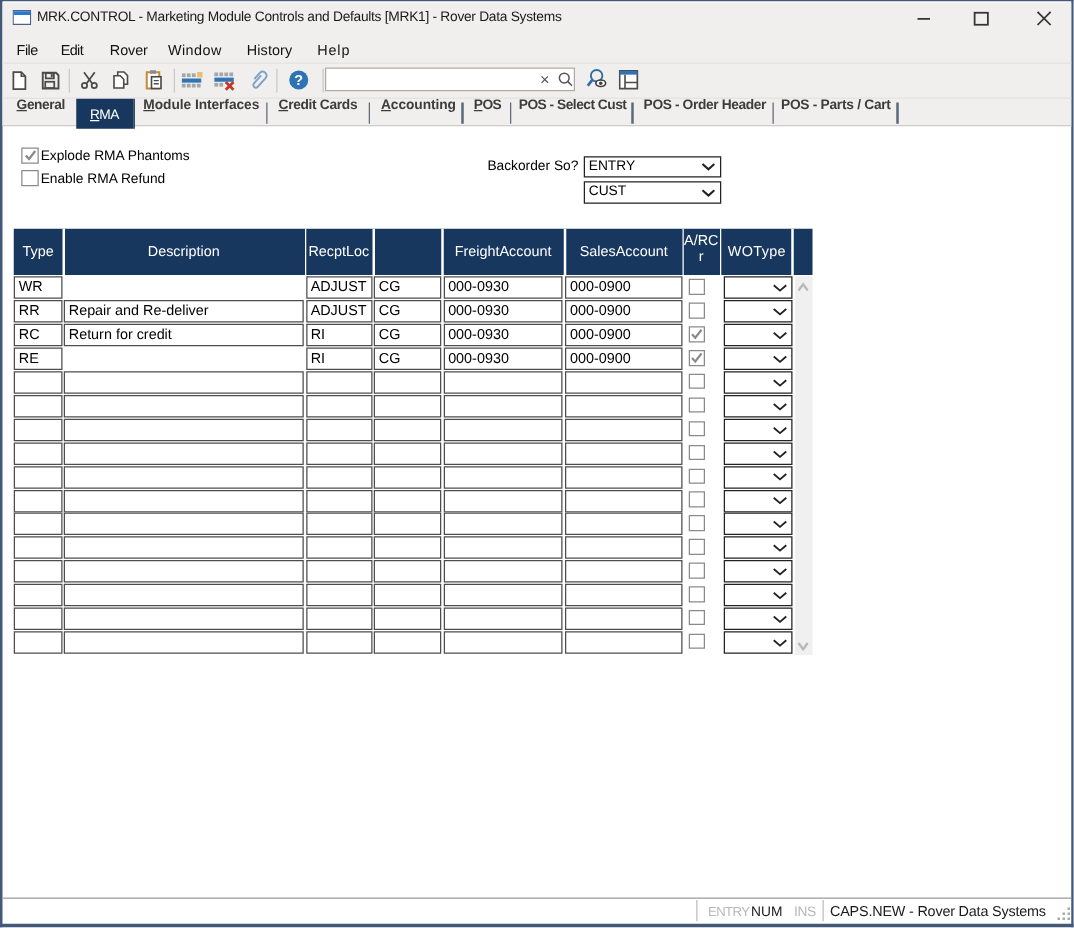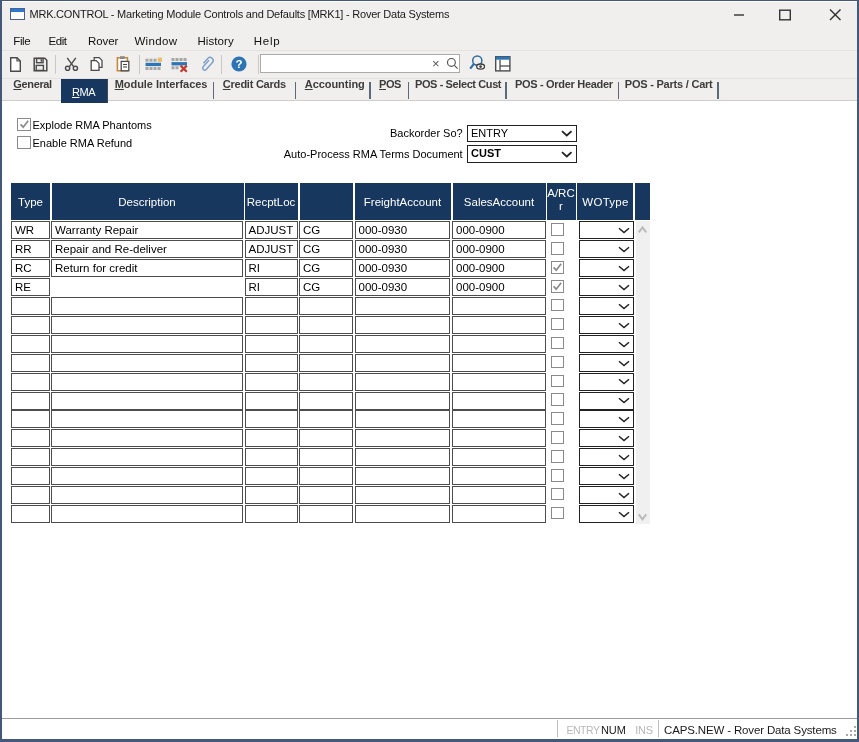--- a/index.html
+++ b/index.html
@@ -152,23 +152,22 @@
     </div>
 <div class="lbl" style="left:32.5px;top:118.8px;">Explode RMA Phantoms</div>
 <div class="abs" style="left:17px;top:135.9px;width:13.5px;height:13.5px;background:#fff;border:1px solid #8b8b8b;box-sizing:border-box;"></div>
 <div class="lbl" style="left:32.5px;top:136.9px;">Enable RMA Refund</div>
 <div class="lbl" style="left:212.7px;top:127px;width:250px;text-align:right;">Backorder So?</div>
 <div class="combo" style="left:466.5px;top:124.6px;width:110.5px;height:17.5px;border-width:1.4px;"></div>
 <div class="lbl" style="left:471px;top:126.6px;">ENTRY</div>
 <svg class="abs" style="left:560.5px;top:129.8px;" width="11.5" height="7" viewBox="0 0 11.5 7">
       <path d="M1 1.2 L5.75 5.5 L10.5 1.2" fill="none" stroke="#222" stroke-width="1.7"></path>
     </svg>
-<div class="lbl" style="left:212.7px;top:148px;width:250px;text-align:right;">Auto-Process RMA Terms Document</div>
 <div class="combo" style="left:466.5px;top:145.4px;width:110.5px;height:17.5px;border-width:1.4px;"></div>
-<div class="lbl" style="left:471px;top:147.4px;font-weight:bold;">CUST</div>
+<div class="lbl" style="left:471px;top:147.4px;">CUST</div>
 <svg class="abs" style="left:560.5px;top:150.6px;" width="11.5" height="7" viewBox="0 0 11.5 7">
       <path d="M1 1.2 L5.75 5.5 L10.5 1.2" fill="none" stroke="#222" stroke-width="1.7"></path>
     </svg>
 <div class="abs" style="left:11px;top:183px;width:639px;height:36.8px;background:#17375e;"></div>
 <div class="abs" style="left:50px;top:183px;width:1.5px;height:36.8px;background:#fff;"></div>
 <div class="abs" style="left:243.5px;top:183px;width:1.5px;height:36.8px;background:#fff;"></div>
 <div class="abs" style="left:298px;top:183px;width:1.5px;height:36.8px;background:#fff;"></div>
 <div class="abs" style="left:353px;top:183px;width:1.5px;height:36.8px;background:#fff;"></div>
 <div class="abs" style="left:451px;top:183px;width:1.5px;height:36.8px;background:#fff;"></div>
 <div class="abs" style="left:545.5px;top:183px;width:1.5px;height:36.8px;background:#fff;"></div>
@@ -177,21 +176,20 @@
 <div class="hdrtxt" style="left:-29.5px;top:195.5px;width:120px;letter-spacing:0px;">Type</div>
 <div class="hdrtxt" style="left:87px;top:195.5px;width:120px;letter-spacing:0px;">Description</div>
 <div class="hdrtxt" style="left:211px;top:195.5px;width:120px;letter-spacing:0px;">RecptLoc</div>
 <div class="hdrtxt" style="left:266px;top:195.5px;width:120px;letter-spacing:0.5px;margin-top:26px;">CGLoc</div>
 <div class="hdrtxt" style="left:342.5px;top:195.5px;width:120px;letter-spacing:0px;">FreightAccount</div>
 <div class="hdrtxt" style="left:439px;top:195.5px;width:120px;letter-spacing:0px;">SalesAccount</div>
 <div class="hdrtxt" style="left:501px;top:186.5px;width:120px;letter-spacing:0px;">A/RC</div>
 <div class="hdrtxt" style="left:501px;top:199.5px;width:120px;letter-spacing:0px;">r</div>
 <div class="hdrtxt" style="left:545.5px;top:195.5px;width:120px;letter-spacing:0.3px;">WOType</div>
 <div class="cell" style="left:11px;top:221.4px;width:38.5px;height:18px;">WR</div>
-<div class="cell" style="left:51px;top:221.4px;width:192px;height:18px;">Warranty Repair</div>
 <div class="cell" style="left:244.5px;top:221.4px;width:53px;height:18px;">ADJUST</div>
 <div class="cell" style="left:299px;top:221.4px;width:53.5px;height:18px;">CG</div>
 <div class="cell" style="left:354.5px;top:221.4px;width:95.5px;height:18px;">000-0930</div>
 <div class="cell" style="left:452px;top:221.4px;width:93.5px;height:18px;">000-0900</div>
 <div class="rchk" style="left:551.2px;top:223.3px;"></div>
 <div class="combo" style="left:578.5px;top:221.4px;width:55px;height:18px;"></div>
 <svg class="abs" style="left:617.5px;top:227.20000000000002px;" width="12" height="7" viewBox="0 0 12 7">
       <path d="M1 1.2 L6.0 5.5 L11 1.2" fill="none" stroke="#222" stroke-width="1.5"></path>
     </svg>
 <div class="cell" style="left:11px;top:240.3px;width:38.5px;height:18px;">RR</div>

